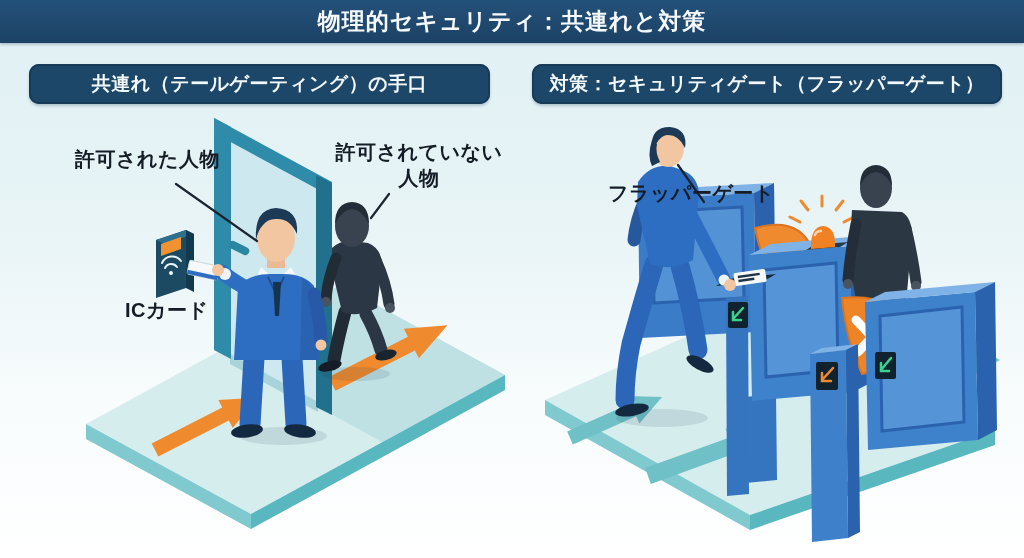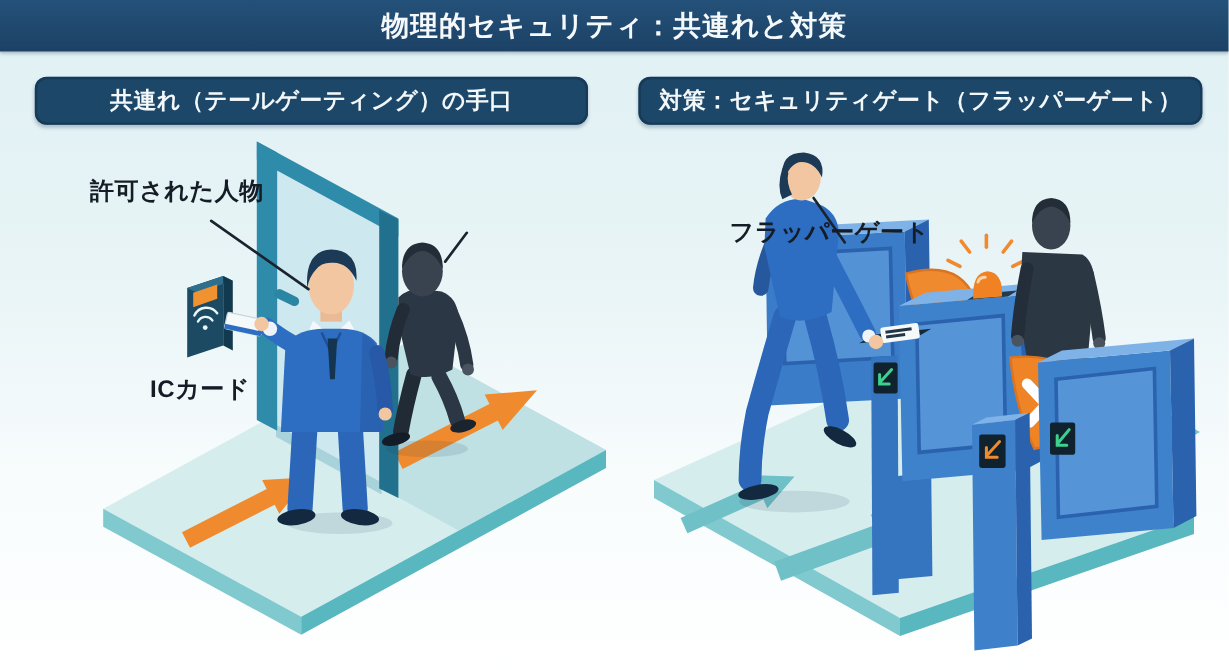--- a/index.html
+++ b/index.html
@@ -22,21 +22,21 @@
   }
   .pill-left{left:29px;width:461px;}
   .pill-right{left:532px;width:470px;}
   .pill-text{color:#F2F7FA;font-size:19px;font-weight:700;letter-spacing:0.5px;white-space:nowrap;}
   .illus{position:absolute;top:102px;width:512px;height:456px;}
   .illus-left{left:0;}
   .illus-right{left:512px;}
   .lbl{position:absolute;color:#141C26;font-weight:700;font-size:20px;letter-spacing:0.5px;white-space:nowrap;padding-left:11px;}
   .lbl-authorized{left:64px;top:146px;}
   .lbl-unauthorized{left:322px;top:139px;width:172px;text-align:center;line-height:26px;white-space:normal;}
-  .lbl-ic-card{left:114px;top:311px;}
+  .lbl-ic-card{left:114px;top:297px;}
   .lbl-flapper{left:597px;top:144px;margin-top:36px;}
 </style>
 </head>
 <body>
 
 <div class="stage">
 
   <div class="header">
     <div class="header-title">物理的セキュリティ：共連れと対策</div>
   </div>
@@ -242,16 +242,20 @@
       <polygon points="353,200 463,190 483,180 373,190" fill="#7FB2E6"></polygon>
       <polygon points="463,190 483,180 485,328 466,338" fill="#2A62AE"></polygon>
       <rect x="363" y="250" width="21" height="27" rx="2" fill="#10222E"></rect>
       <path d="M379,256 L369,268 M369,261 L369,269 L377,269" stroke="#3BD18F" stroke-width="2.5" fill="none" stroke-linecap="round"></path>
     </g>
 
     <line x1="166" y1="63" x2="192" y2="100" stroke="#1A232E" stroke-width="2.2" stroke-linecap="round"></line>
   </svg>
 
   <div class="lbl lbl-authorized">許可された人物</div>
+  <div class="lbl lbl-unauthorized">
+    <span>許可されていない</span><br>
+    <span>人物</span>
+  </div>
   <div class="lbl lbl-ic-card">ICカード</div>
   <div class="lbl lbl-flapper">フラッパーゲート</div>
 
 </div>
 
 </body></html>

